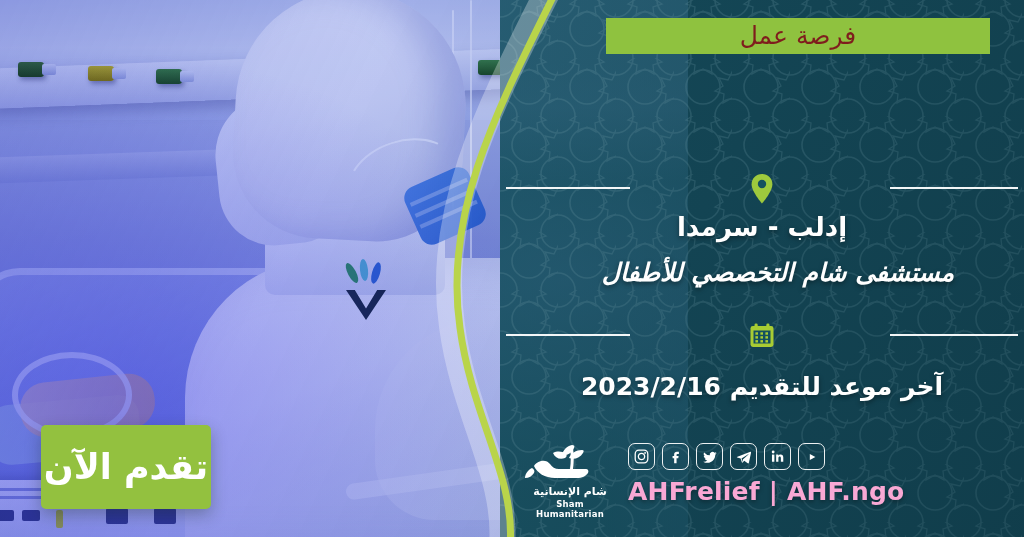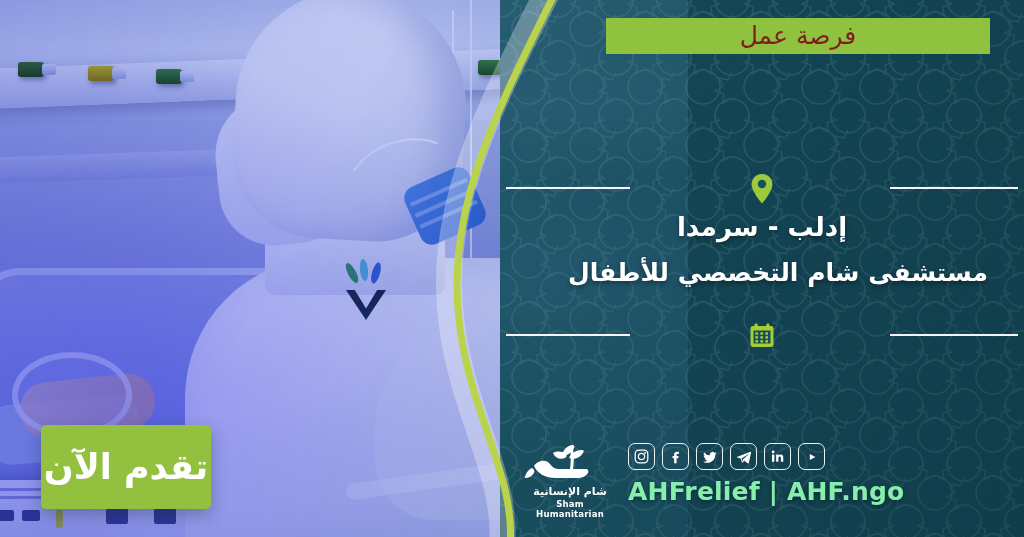--- a/index.html
+++ b/index.html
@@ -123,35 +123,35 @@
   .rule-row{position:absolute;right:0;width:524px;height:24px;}
   .rule-row .ln{position:absolute;top:11px;height:2px;background:#ffffff;opacity:.95;}
   .rule-row .ln.r{right:6px;width:128px;}
   .rule-row .ln.l{left:6px;width:124px;}
   .rule-row .ic{position:absolute;left:50%;top:-4px;transform:translateX(-50%);
      width:34px;height:34px;display:flex;align-items:center;justify-content:center;}
 
   .loc{position:absolute;right:0;top:212px;width:524px;font-size:26px;font-weight:bold;
       text-shadow:0 2px 5px rgba(0,0,0,.40);margin-left:24px;}
   .hosp{position:absolute;right:0;top:258px;width:492px;font-size:25px;font-weight:bold;
-      text-shadow:0 2px 5px rgba(0,0,0,.40);}
+      text-shadow:0 2px 5px rgba(0,0,0,.40);font-style:italic;}
   .deadline{position:absolute;right:0;top:372px;width:524px;font-size:25px;font-weight:bold;
       text-shadow:0 2px 5px rgba(0,0,0,.40);}
 
   
   .footer{position:absolute;right:0;bottom:22px;width:524px;height:76px;direction:ltr;}
   .brandlogo{position:absolute;left:22px;top:2px;width:96px;height:74px;}
   .bl-ar{position:absolute;left:0;top:44px;width:96px;text-align:center;color:#fff;
      font-size:11px;font-weight:bold;direction:rtl;}
   .bl-en{position:absolute;left:0;top:58px;width:96px;text-align:center;color:#fff;
      font-size:8.5px;font-weight:bold;letter-spacing:.2px;}
   .socials{position:absolute;left:128px;top:4px;display:flex;gap:7px;}
   .sic{width:27px;height:27px;border:1.6px solid rgba(255,255,255,.92);border-radius:7px;
      display:flex;align-items:center;justify-content:center;}
-  .handles{position:absolute;left:128px;top:38px;color:#86efac;font-size:25px;font-weight:bold;
+  .handles{position:absolute;left:128px;top:38px;color:#f9a8d4;font-size:25px;font-weight:bold;
      letter-spacing:.2px;text-shadow:0 2px 4px rgba(0,0,0,.35);}
 
   
   .apply{position:absolute;left:41px;top:425px;width:170px;height:84px;border-radius:5px;
      background:#93c13f;color:#ffffff;font-size:35px;font-weight:bold;
      display:flex;align-items:center;justify-content:center;direction:rtl;
      box-shadow:0 6px 16px rgba(20,40,20,.30);cursor:pointer;}
 </style>
 </head>
 <body>
@@ -288,20 +288,21 @@
               <rect x="12.4" y="14.2" width="2.6" height="2.4"></rect>
               <rect x="17.4" y="14.2" width="2.6" height="2.4"></rect>
             <rect x="7.4" y="18.1" width="2.6" height="2.4"></rect>
               <rect x="12.4" y="18.1" width="2.6" height="2.4"></rect>
               <rect x="17.4" y="18.1" width="2.6" height="2.4"></rect>
           </g>
         </svg>
       </span>
     </div>
 
+    <div class="deadline">آخر موعد للتقديم 2023/2/16</div>
 
     <div class="footer">
       <div class="brandlogo">
         <svg width="96" height="46" viewBox="0 0 96 46">
           <g fill="#ffffff">
             <path d="M50 4c-5 1-9 5-10 10 5 1 10-2 12-7 1-2 0-3-2-3z"></path>
             <path d="M60 9c-6 0-11 3-13 8 5 2 11 0 14-5 1-2 1-3-1-3z"></path>
             <path d="M44 13c-4-3-9-3-13-1 2 5 7 7 12 5 2-1 2-3 1-4z"></path>
             <path d="M48 7c1 7 1 14 0 21h3c1-7 1-14 0-21z"></path>
             <path d="M12 25c3 7 11 12 21 12h22c5 0 9-2 11-5 1-2 0-4-2-4H37c-4 0-7-2-9-5-2-3-6-4-9-3-4 1-6 3-7 5z"></path>

